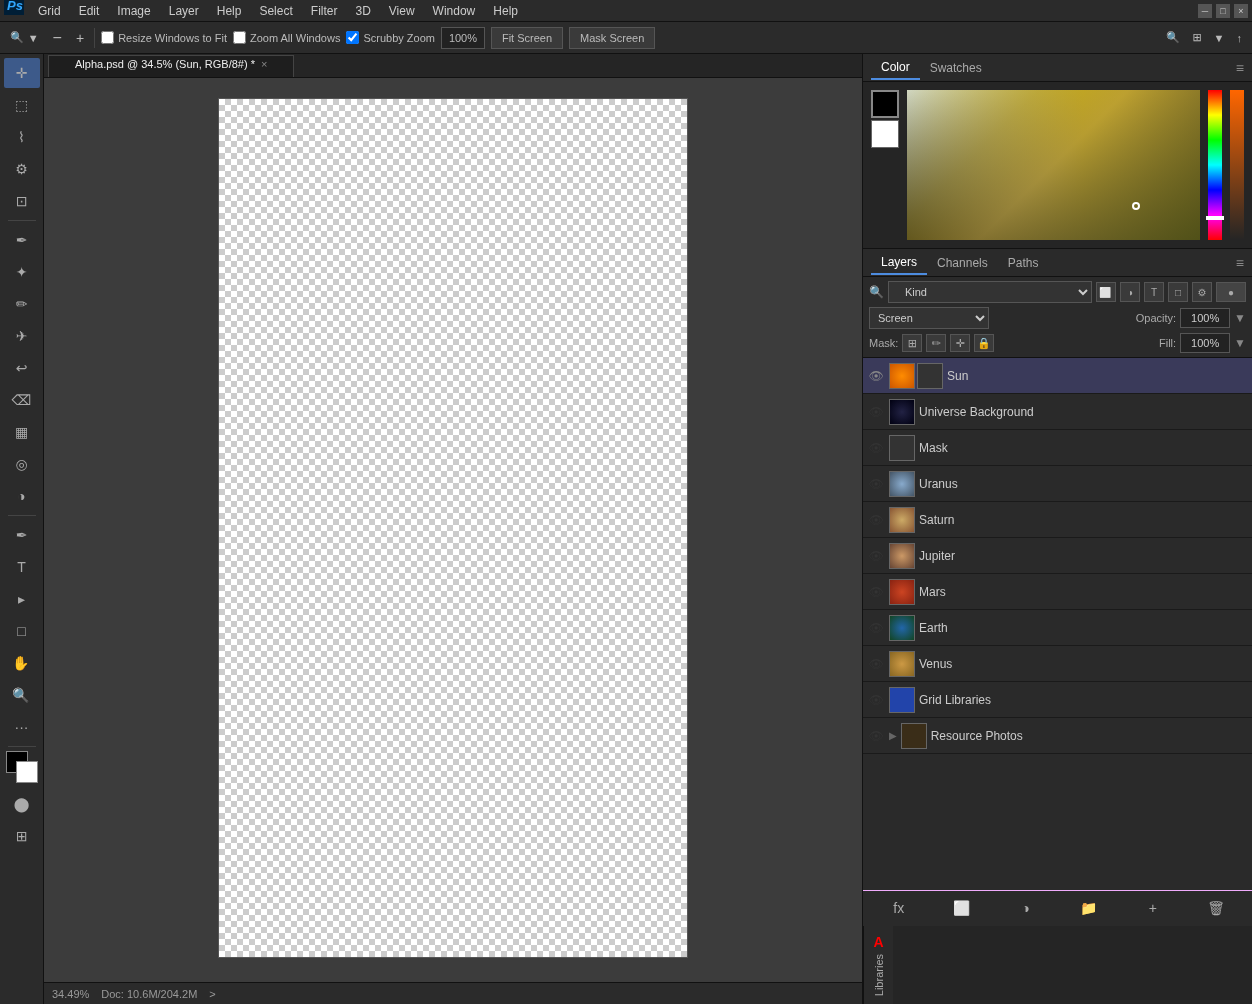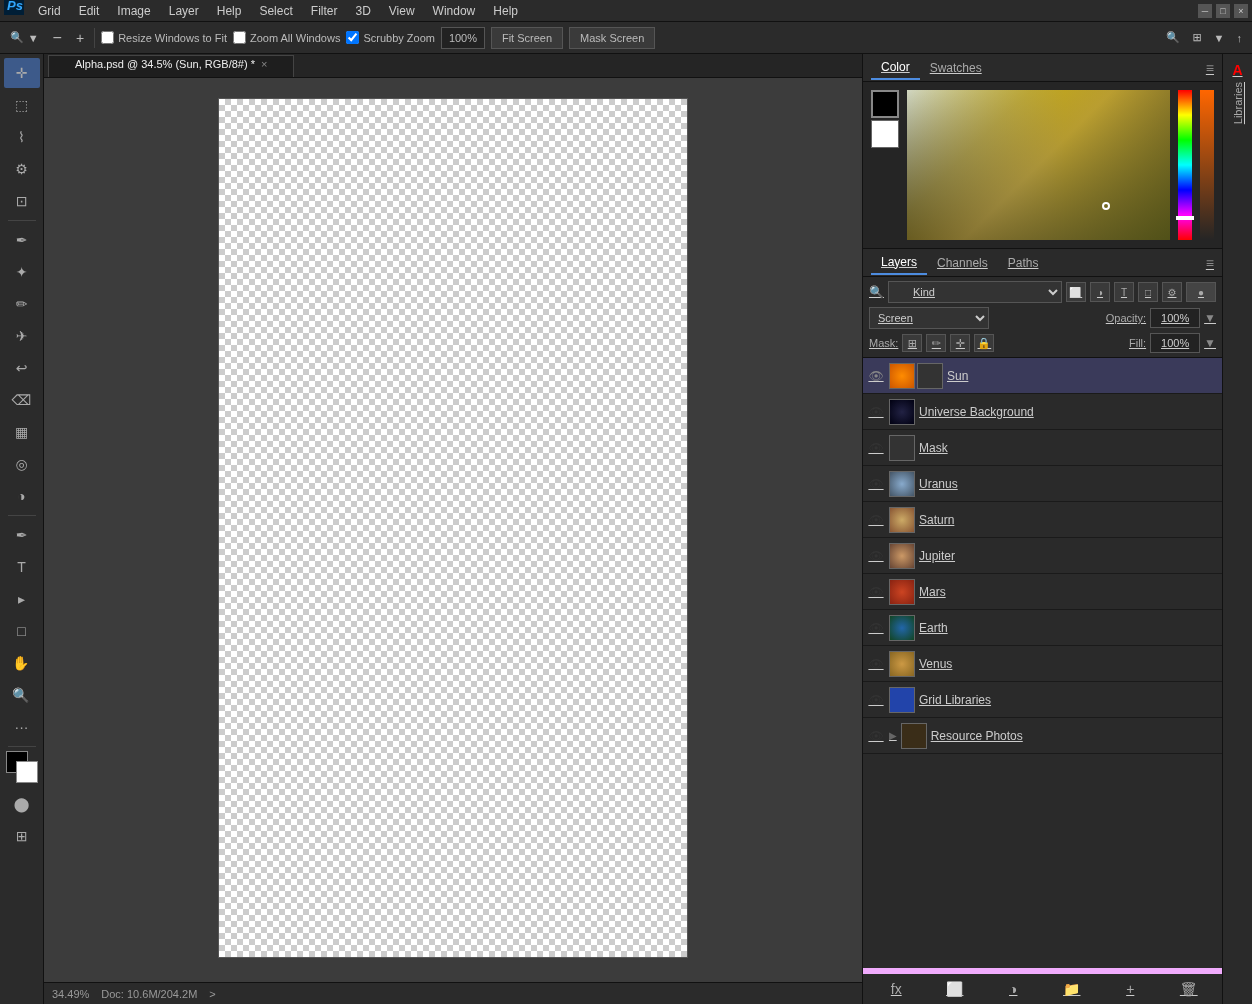--- a/index.html
+++ b/index.html
@@ -374,21 +374,21 @@
     }
     .layers-filter {
       display: flex;
       align-items: center;
       gap: 4px;
     }
     .filter-select {
       background: #333;
       border: 1px solid #555;
       color: #ccc;
-      padding: 2px 20px;
+      padding: 2px 12px;
       font-size: 11px;
       height: 22px;
       flex: 1;
     }
     .filter-icons {
       display: flex;
       gap: 4px;
     }
     .filter-icon {
       width: 20px;
@@ -544,21 +544,21 @@
       font-size: 10px;
     }
 
     
     .layer-footer {
       background: #2a2a2a;
       height: 36px;
       display: flex;
       align-items: center;
       justify-content: space-around;
-      border-top: 6px solid #f0abfc;
+      border-top: 1px solid #f0abfc;
       padding: 0 4px;
     }
     .footer-btn {
       width: 24px;
       height: 24px;
       display: flex;
       align-items: center;
       justify-content: center;
       color: #aaa;
       font-size: 14px;
@@ -697,21 +697,21 @@
     </div>
     <div class="canvas-status">
       <span>34.49%</span>
       <span>Doc: 10.6M/204.2M</span>
       <span>&gt;</span>
     </div>
   </div>
 
   <div class="right-panel">
 
-    <div style="display:flex; height:100%; flex-direction:row;text-decoration:underline;">
+    <div style="display:flex; height:100%; flex-direction:column;">
       <div style="display:flex; flex-direction:column; flex:1; overflow:hidden;">
 
         <div class="color-panel">
           <div class="panel-header">
             <div class="panel-tab active">Color</div>
             <div class="panel-tab">Swatches</div>
             <div class="panel-menu-btn">≡</div>
           </div>
           <div class="color-picker">
             <div class="color-swatches-fg-bg">

